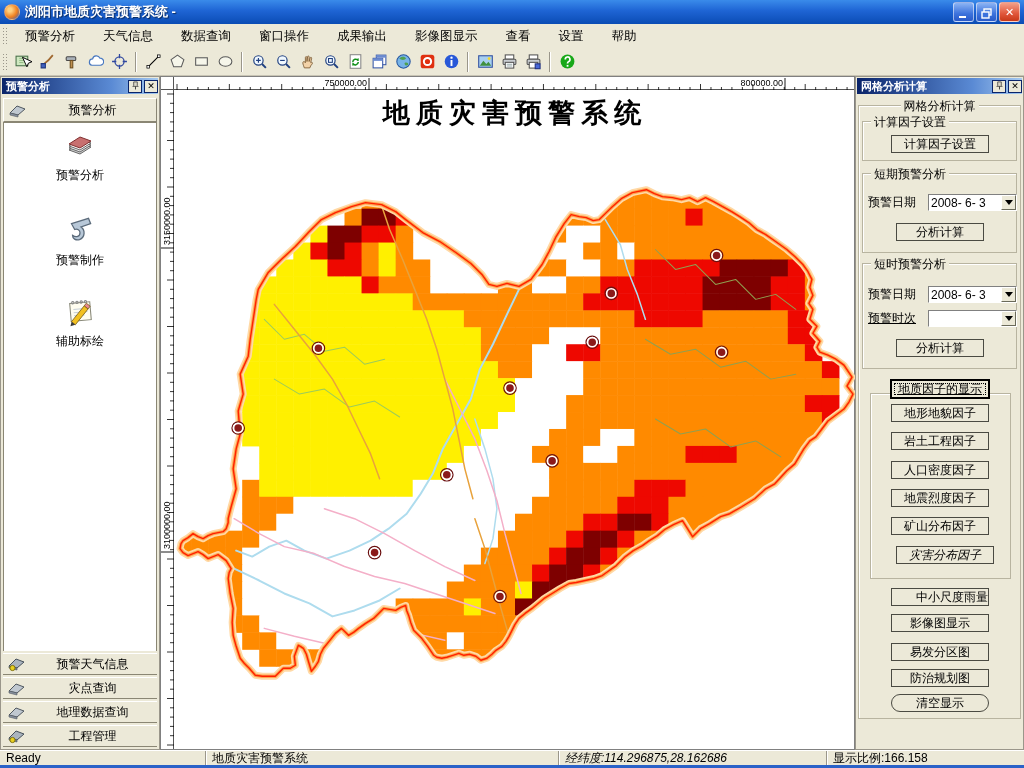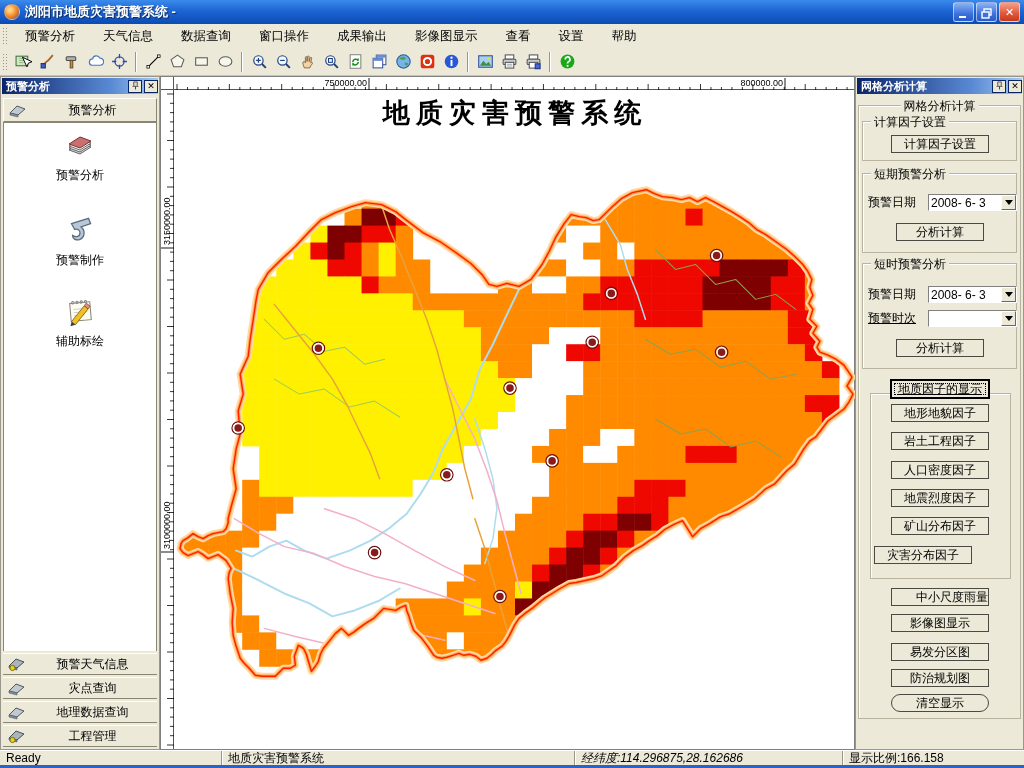--- a/index.html
+++ b/index.html
@@ -1502,36 +1502,36 @@
       <button class="btn" style="left:40px;top:262px;width:88px;">分析计算</button>
 
       <div class="groupbox" style="left:14px;right:12px;top:316px;height:186px;"></div>
       <button class="btn focused" style="left:35px;top:303px;">地质因子的显示</button>
       <div id="rp-factors">
           <button class="btn" style="left: 35px; top: 327px;">地形地貌因子</button>
           <button class="btn" style="left: 35px; top: 355.3px;">岩土工程因子</button>
           <button class="btn" style="left: 35px; top: 383.6px;">人口密度因子</button>
           <button class="btn" style="left: 35px; top: 411.9px;">地震烈度因子</button>
           <button class="btn" style="left: 35px; top: 440.2px;">矿山分布因子</button>
-          <button class="btn" style="left: 18px; top: 468.5px;">灾害分布因子</button>
+          <button class="btn" style="left: 40px; top: 468.5px; font-style: italic;">灾害分布因子</button>
         </div>
       <div id="rp-bottom-buttons">
           <button class="btn" style="left: 35px; top: 511px; text-align: right;">中小尺度雨量</button>
           <button class="btn" style="left: 35px; top: 537px;">影像图显示</button>
           <button class="btn" style="left: 35px; top: 566px;">易发分区图</button>
           <button class="btn" style="left: 35px; top: 592px;">防治规划图</button>
           <button class="btn" style="left: 35px; top: 617px; border-radius: 9px;">清空显示</button>
         </div>
     </div>
 
   </div>
 
   <div id="statusbar">
     <span id="sgrip-cells" style="display:flex;align-items:center;width:100%;">
-        <span class="scell" style="width: 222px;">Ready</span>
+        <span class="scell" style="width: 206px;">Ready</span>
         <span class="scell" style="width: 353px;">地质灾害预警系统</span>
         <span class="scell" style="width: 268px; font-style: italic;">经纬度:114.296875,28.162686</span>
         <span class="scell" style="width: 214px;">显示比例:166.158</span>
         <span id="sgrip"></span>
       </span>
   </div>
 
 </div>
 
 </body></html>

